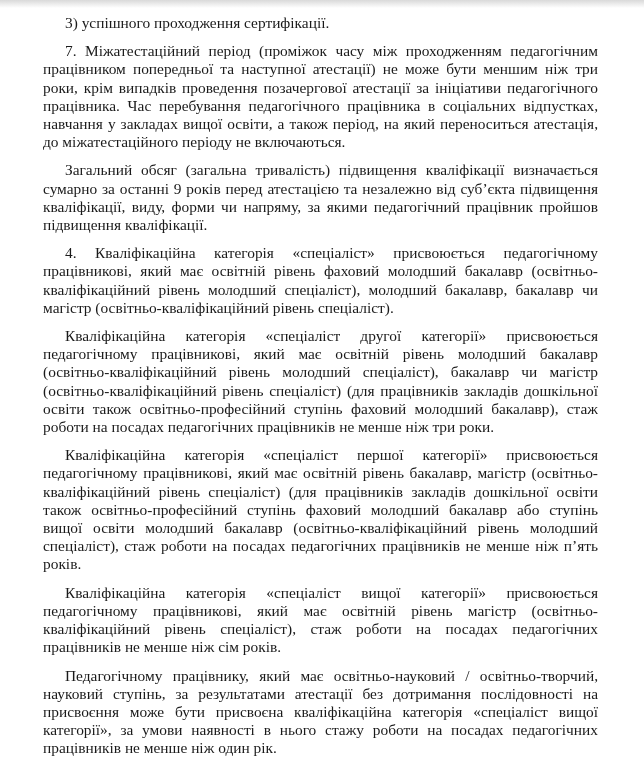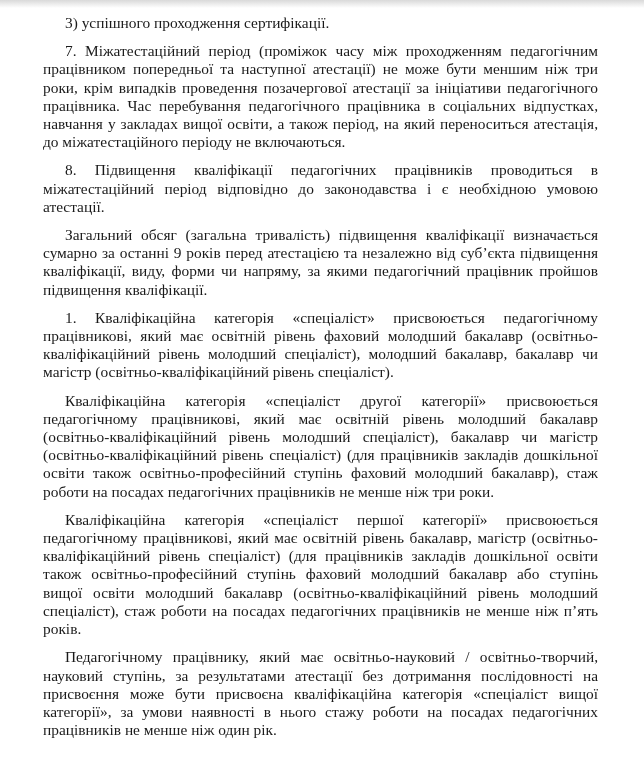--- a/index.html
+++ b/index.html
@@ -36,20 +36,20 @@
     }
   </style>
 </head>
 <body>
 
 <div class="top-shadow"></div>
 
 <div class="page">
   <p class="para">3) успішного проходження сертифікації.</p>
   <p class="para">7. Міжатестаційний період (проміжок часу між проходженням педагогічним працівником попередньої та наступної атестації) не може бути меншим ніж три роки, крім випадків проведення позачергової атестації за ініціативи педагогічного працівника. Час перебування педагогічного працівника в соціальних відпустках, навчання у закладах вищої освіти, а також період, на який переноситься атестація, до міжатестаційного періоду не включаються.</p>
-  <p class="para">8. Підвищення кваліфікації педагогічних працівників проводиться в міжатестаційний період відповідно до законодавства і є необхідною умовою атестації.</p>
   <p class="para">Загальний обсяг (загальна тривалість) підвищення кваліфікації визначається сумарно за останні 9 років перед атестацією та незалежно від суб’єкта підвищення кваліфікації, виду, форми чи напряму, за якими педагогічний працівник пройшов підвищення кваліфікації.</p>
-  <p class="para">1. Кваліфікаційна категорія «спеціаліст» присвоюється педагогічному працівникові, який має освітній рівень фаховий молодший бакалавр (освітньо-кваліфікаційний рівень молодший спеціаліст), молодший бакалавр, бакалавр чи магістр (освітньо-кваліфікаційний рівень спеціаліст).</p>
+  <p class="para">4. Кваліфікаційна категорія «спеціаліст» присвоюється педагогічному працівникові, який має освітній рівень фаховий молодший бакалавр (освітньо-кваліфікаційний рівень молодший спеціаліст), молодший бакалавр, бакалавр чи магістр (освітньо-кваліфікаційний рівень спеціаліст).</p>
   <p class="para">Кваліфікаційна категорія «спеціаліст другої категорії» присвоюється педагогічному працівникові, який має освітній рівень молодший бакалавр (освітньо-кваліфікаційний рівень молодший спеціаліст), бакалавр чи магістр (освітньо-кваліфікаційний рівень спеціаліст) (для працівників закладів дошкільної освіти також освітньо-професійний ступінь фаховий молодший бакалавр), стаж роботи на посадах педагогічних працівників не менше ніж три роки.</p>
   <p class="para">Кваліфікаційна категорія «спеціаліст першої категорії» присвоюється педагогічному працівникові, який має освітній рівень бакалавр, магістр (освітньо-кваліфікаційний рівень спеціаліст) (для працівників закладів дошкільної освіти також освітньо-професійний ступінь фаховий молодший бакалавр або ступінь вищої освіти молодший бакалавр (освітньо-кваліфікаційний рівень молодший спеціаліст), стаж роботи на посадах педагогічних працівників не менше ніж п’ять років.</p>
+  <p class="para">Кваліфікаційна категорія «спеціаліст вищої категорії» присвоюється педагогічному працівникові, який має освітній рівень магістр (освітньо-кваліфікаційний рівень спеціаліст), стаж роботи на посадах педагогічних працівників не менше ніж сім років.</p>
   <p class="para">Педагогічному працівнику, який має освітньо-науковий / освітньо-творчий, науковий ступінь, за результатами атестації без дотримання послідовності на присвоєння може бути присвоєна кваліфікаційна категорія «спеціаліст вищої категорії», за умови наявності в нього стажу роботи на посадах педагогічних працівників не менше ніж один рік.</p>
 
 </div>
 
 </body></html>

